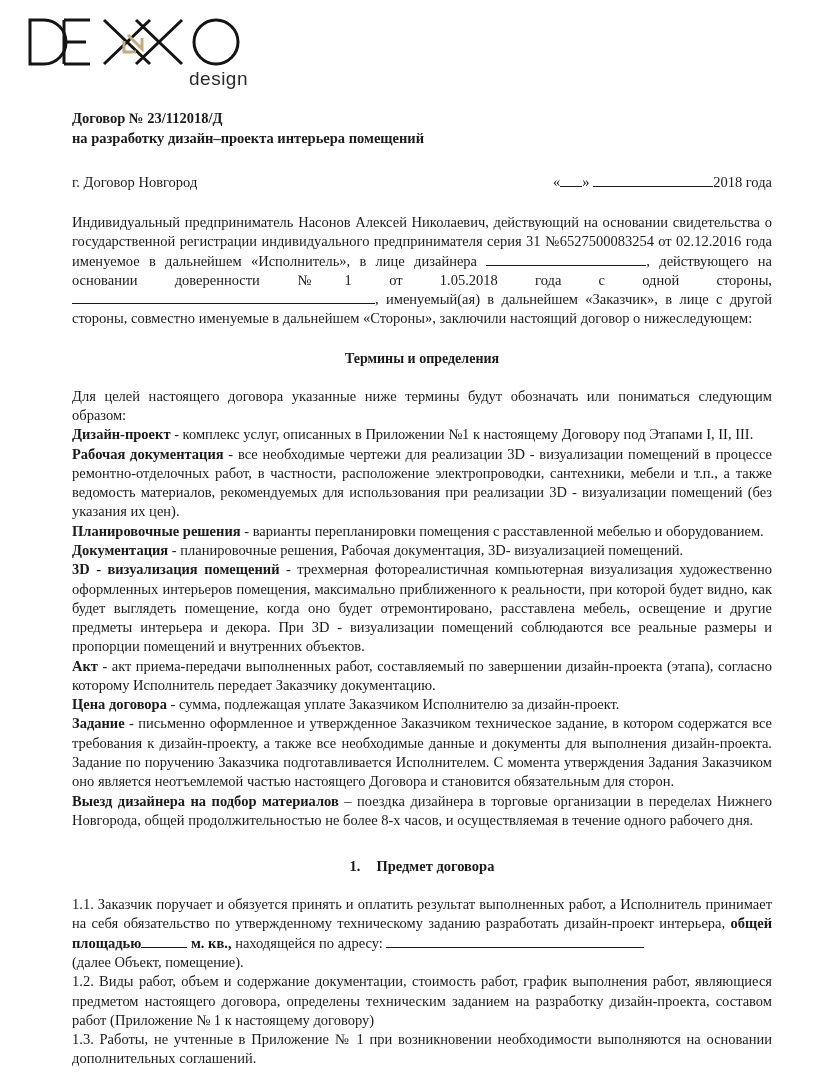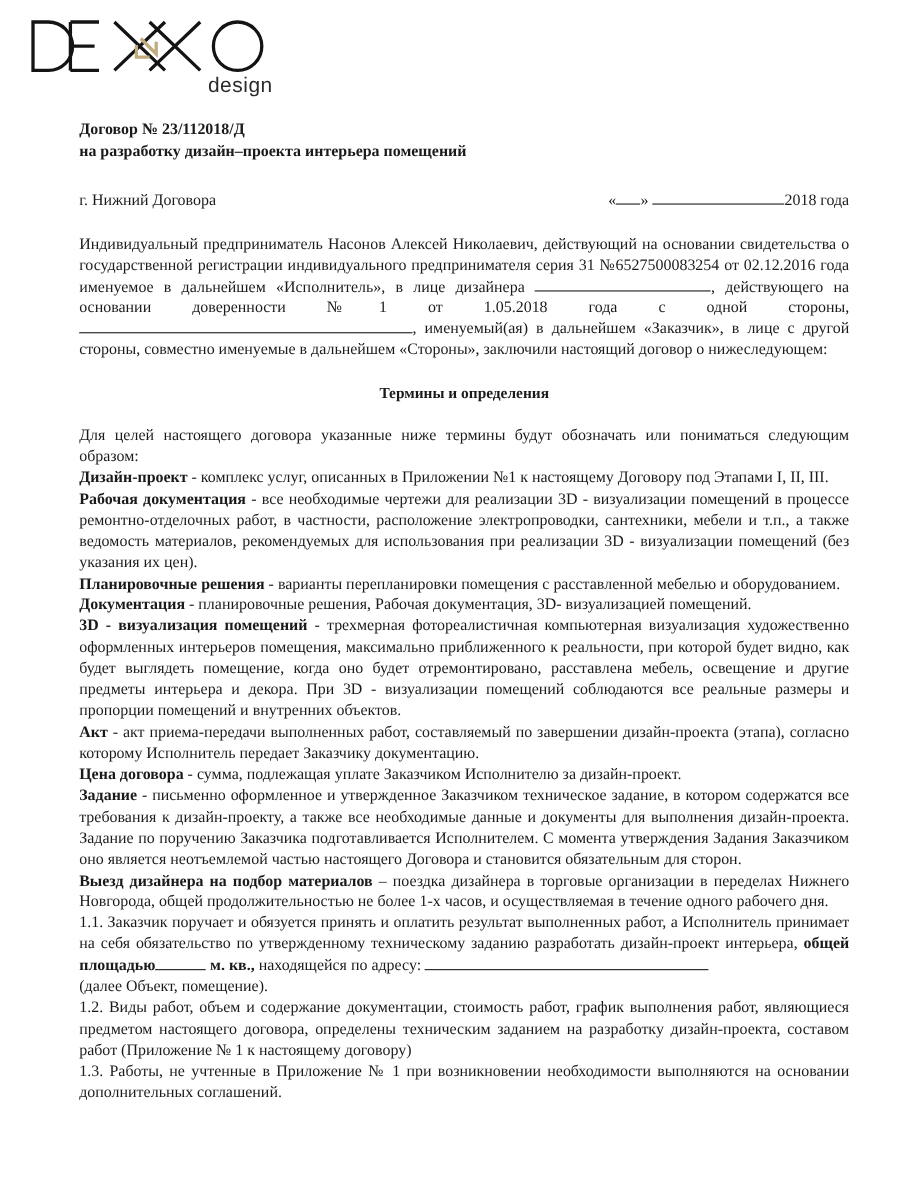--- a/index.html
+++ b/index.html
@@ -174,43 +174,44 @@
   </div>
 
   <div class="doc">
 
     <div class="title">
       <span class="l2">Договор № 23/112018/Д</span>
       <span class="l2">на разработку дизайн–проекта интерьера помещений</span>
     </div>
 
     <div class="row-place">
-      <span class="city">г. Нижний Договора</span>
+      <span class="city">г. Договор Новгород</span>
       <span class="dateline"><span>«</span><span class="ul-short"></span><span>»</span>
         <span class="ul-mid"></span><span>2018 года</span></span>
     </div>
 
     <p class="just"><span>Индивидуальный предприниматель </span><span class="spell">Насонов Алексей Николаевич</span><span>, действующий на основании свидетельства о государственной регистрации  индивидуального предпринимателя серия 31 №6527500083254 от 02.12.2016 года  именуемое в дальнейшем «Исполнитель», в лице  дизайнера </span><span class="blank b-160"></span><span>, действующего на  основании  доверенности  №1  от  1.05.2018  года  с  одной  стороны, </span><span class="blank b-300"></span><span>, именуемый(ая) в дальнейшем «Заказчик», в лице с другой стороны, совместно  именуемые в дальнейшем «Стороны», заключили настоящий договор о нижеследующем:</span></p>
 
     <div class="section-heading">Термины и определения</div>
 
     <p class="just">Для целей настоящего договора указанные ниже термины будут обозначать или пониматься следующим образом:</p>
 
     <div class="terms">
       <p><span class="term">Дизайн-проект</span><span> - комплекс услуг, описанных в Приложении №1 к настоящему Договору под Этапами I, II, III.</span></p>
       <p><span class="term">Рабочая  документация</span><span> -  все необходимые чертежи для реализации 3D - визуализации помещений в процессе ремонтно-отделочных работ, в частности, расположение электропроводки, сантехники, мебели и т.п., а также ведомость материалов, рекомендуемых для использования при реализации  3D - визуализации помещений (без указания их цен).</span></p>
       <p><span class="term">Планировочные решения</span><span> - варианты перепланировки  помещения с расставленной мебелью и оборудованием.</span></p>
       <p><span class="term">Документация</span><span> - планировочные решения,  Рабочая  документация, 3D- визуализацией  помещений.</span></p>
       <p><span class="term">3D - визуализация помещений</span><span> - трехмерная фотореалистичная компьютерная визуализация художественно оформленных  интерьеров  помещения, максимально приближенного к реальности, при  которой  будет видно, как будет выглядеть помещение, когда оно будет отремонтировано, расставлена мебель, освещение и другие предметы интерьера и декора. При 3D - визуализации помещений соблюдаются все реальные размеры и пропорции помещений и внутренних объектов.</span></p>
       <p><span class="term">Акт</span><span> - акт приема-передачи выполненных работ, составляемый по завершении дизайн-проекта (этапа), согласно которому Исполнитель передает Заказчику документацию.</span></p>
       <p><span class="term">Цена договора</span><span> - сумма, подлежащая уплате Заказчиком Исполнителю за дизайн-проект.</span></p>
       <p><span class="term">Задание</span><span> - письменно оформленное и утвержденное Заказчиком техническое задание, в котором содержатся все требования к дизайн-проекту, а также все необходимые данные и документы для выполнения дизайн-проекта. Задание по поручению Заказчика подготавливается  Исполнителем. С момента  утверждения Задания  Заказчиком оно  является  неотъемлемой  частью  настоящего  Договора  и становится обязательным для сторон.</span></p>
-      <p><span class="term">Выезд дизайнера на подбор  материалов</span><span> – поездка дизайнера в  торговые  организации в  переделах  Нижнего Новгорода,  общей продолжительностью   не более 1-х часов,  и осуществляемая  в течение одного рабочего дня.</span></p>
-    </div>
-
+      <p><span class="term">Выезд дизайнера на подбор  материалов</span><span> – поездка дизайнера в  торговые  организации в  переделах  Нижнего Новгорода,  общей продолжительностью   не более 8-х часов,  и осуществляемая  в течение одного рабочего дня.</span></p>
+    </div>
+
+    <div class="section-heading-num"><span class="numpart">1.</span><span>Предмет договора</span></div>
 
     <p class="just"><span>1.1. Заказчик поручает и обязуется принять и оплатить результат выполненных работ, а Исполнитель принимает  на  себя  обязательство  по  утвержденному  техническому  заданию  разработать  дизайн-проект  интерьера,</span>
       <span class="term">общей площадью</span><span class="blank b-46"></span>
       <span class="term">м. кв.,</span>
       <span>находящейся по адресу:</span>
       <span class="blank b-255"></span></p>
     <p class="tight just">(далее  Объект, помещение).</p>
 
     <p class="just">1.2. Виды работ, объем и содержание  документации, стоимость работ, график выполнения работ, являющиеся предметом настоящего договора, определены техническим заданием на разработку дизайн-проекта, составом работ (Приложение № 1 к настоящему договору)</p>
 

